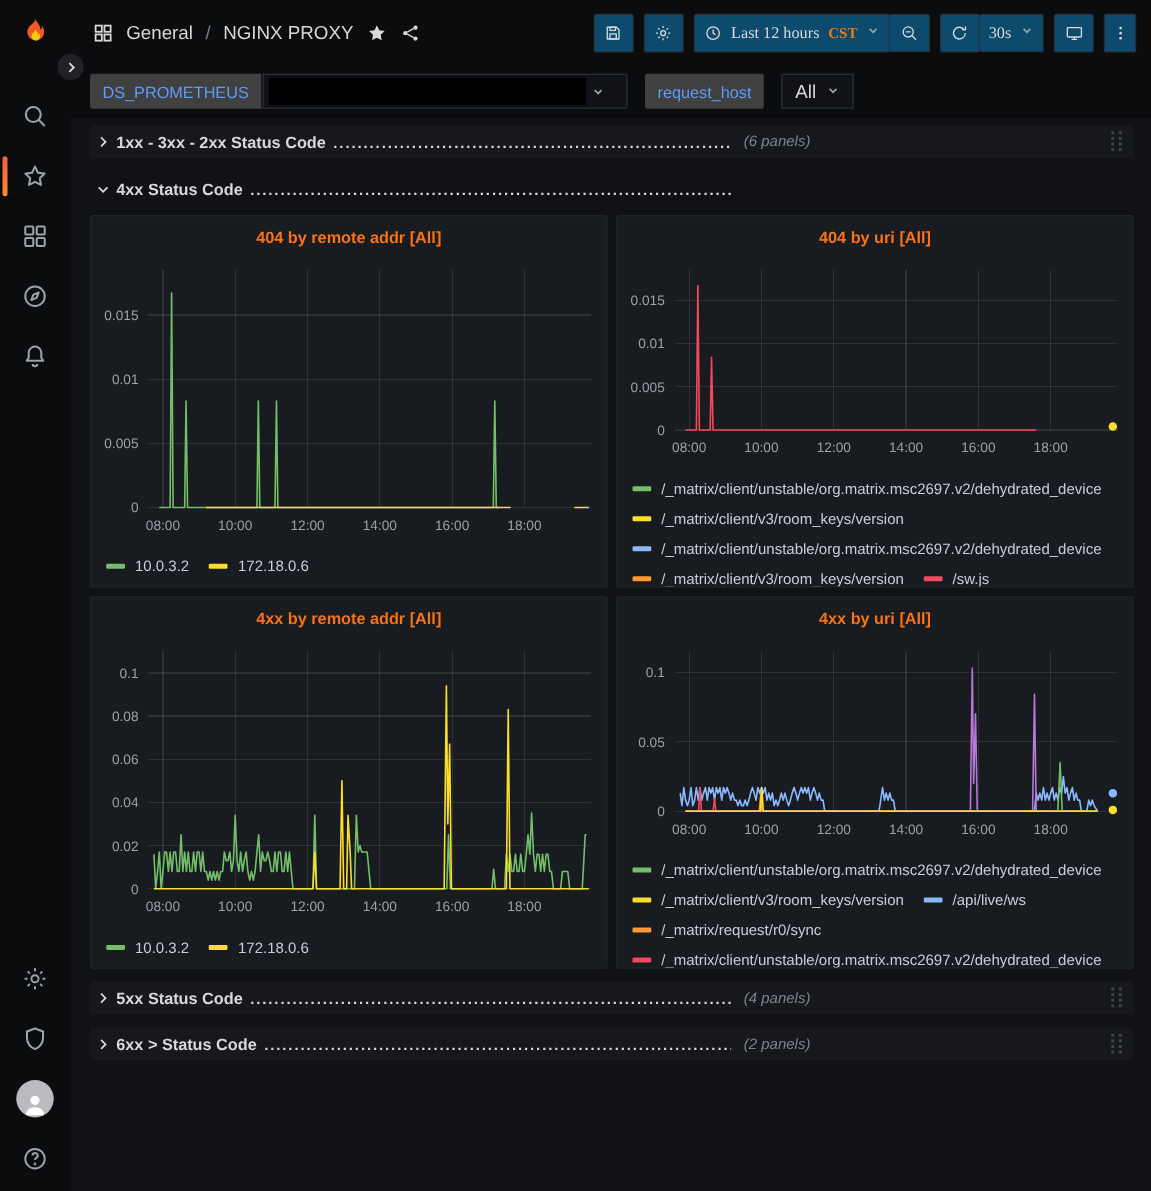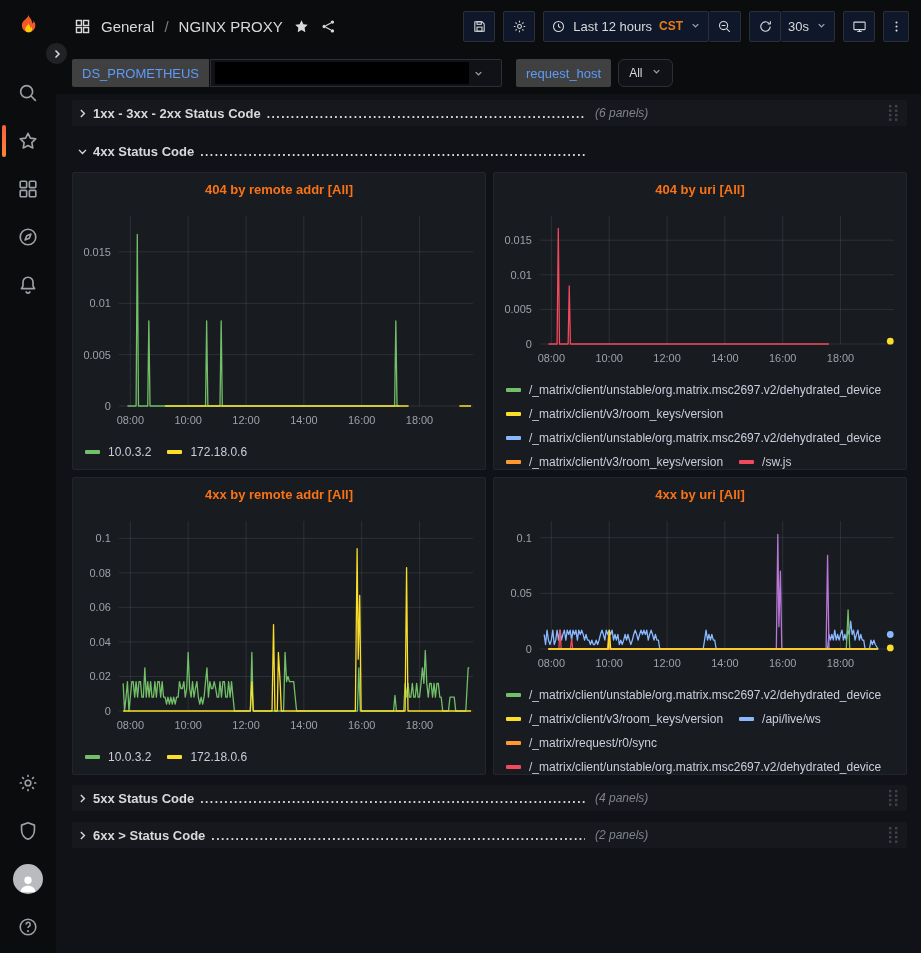--- a/index.html
+++ b/index.html
@@ -28,41 +28,41 @@
   
   .main { flex:1; display:flex; flex-direction:column; background:#0b0c0e; min-width:0;}
 
   .navbar { height:52px; display:flex; align-items:center; padding:0 12px 0 18px; }
   .crumb { display:flex; align-items:flex-end; gap:10px; font-size:15px; color:#d8d9da; }
   .crumb .sep { color:#7b8087; }
   .crumb svg { width:17px; height:17px; color:#d8d9da; }
   .crumb .link { cursor:pointer; }
   .icon-btn-plain { background:none; border:none; color:#d8d9da; cursor:pointer; display:flex; align-items:center;}
   .nav-right { margin-left:auto; display:flex; align-items:center; gap:8px; }
-  .nav-btn { height:31px; min-width:32px; padding:0 7px; background:#0f172a; border:1px solid #2c3036;
+  .nav-btn { height:31px; min-width:32px; padding:0 7px; background:#0c4a6e; border:1px solid #2c3036;
     border-radius:2px; color:#d8d9da; display:flex; align-items:center; justify-content:center; gap:7px;
-    font-size:13px; cursor:pointer; white-space:nowrap; }
+    font-size:13px; cursor:pointer; white-space:nowrap;font-family:Liberation Serif, serif; }
   .nav-btn svg { width:15px; height:15px; }
   .btn-group { display:flex; }
   .btn-group .nav-btn + .nav-btn { border-left:none; }
   .tz { color:#eb7b18; font-weight:700; font-size:12px; }
   .caret svg { width:11px; height:11px; color:#9da1a8; }
   .kebab { min-width:26px; padding:0 4px; }
 
   
   .submenu { height:42px; display:flex; align-items:center; gap:14px; padding:0 16px; }
   .sub-group { display:flex; align-items:center; gap:1px; }
   .sub-label { height:28px; display:flex; align-items:center; padding:0 10px; background:#404040;
     color:#5e9bfa; font-size:13px; font-weight:500; border-radius:2px 0 0 2px; cursor:pointer; }
   .sub-value { height:28px; display:flex; align-items:center; background:#111217;
     border:1px solid #2c3036; border-radius:0 2px 2px 0; cursor:pointer; }
   .redacted { width:254px; height:22px; background:#000; margin:0 4px 0 4px; }
   .sub-value .caret { padding-right:6px; display:flex; }
   .allbox { height:28px; display:flex; align-items:center; gap:8px; padding:0 10px; background:#111217;
-    border:1px solid #2c3036; border-radius:6px; color:#d8d9da; font-size:12px; cursor:pointer;}
+    border:1px solid #2c3036; border-radius:0; color:#d8d9da; font-size:15px; cursor:pointer;}
 
   
   .dashboard { flex:1; background:#111217; padding:6px 14px 0 16px; overflow:hidden; }
   .dash-row { height:26px; display:flex; align-items:center; padding:0 6px 0 4px; border-radius:2px;
     cursor:pointer; }
   .dash-row.collapsed { background:#16181d; }
   .row-caret { display:flex; color:#d8d9da; margin-right:4px; }
   .row-caret svg { width:13px; height:13px; }
   .row-titlewrap { display:flex; width:492px; overflow:hidden; white-space:nowrap; align-items:baseline;}
   .row-title { font-size:13px; font-weight:700; color:#d8d9da; flex-shrink:0; }
@@ -263,21 +263,21 @@
         <span class="sub-label">DS_PROMETHEUS</span>
         <span class="sub-value" style="width:292px">
           <span class="redacted"></span>
           <span class="caret">
               <svg viewBox="0 0 24 24" width="12" height="12" fill="none" stroke="#9da1a8" stroke-width="3">
                 <path d="M6 9l6 6 6-6"></path>
               </svg>
             </span>
         </span>
       </div>
-      <div class="sub-group" style="gap:7px">
+      <div class="sub-group" style="gap:14px">
         <span class="sub-label" style="border-radius:2px">request_host</span>
         <span class="allbox">
           <span>All</span>
           <span class="caret"><svg viewBox="0 0 24 24" width="11" height="11" fill="none" stroke="#9da1a8" stroke-width="3">
                 <path d="M6 9l6 6 6-6"></path>
               </svg></span>
         </span>
       </div>
     </div>
 

